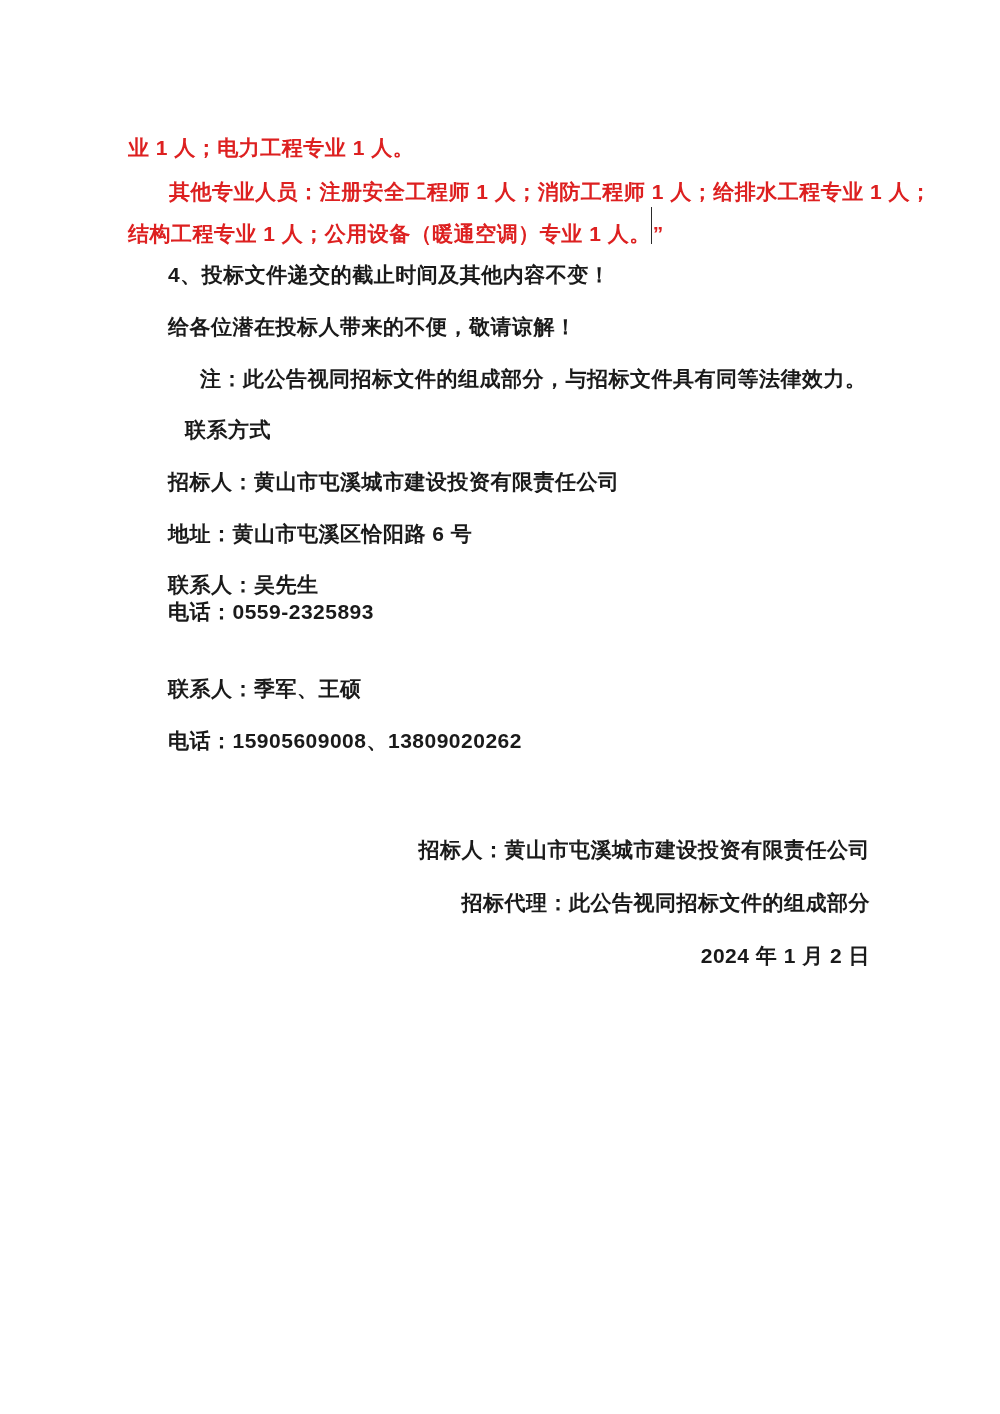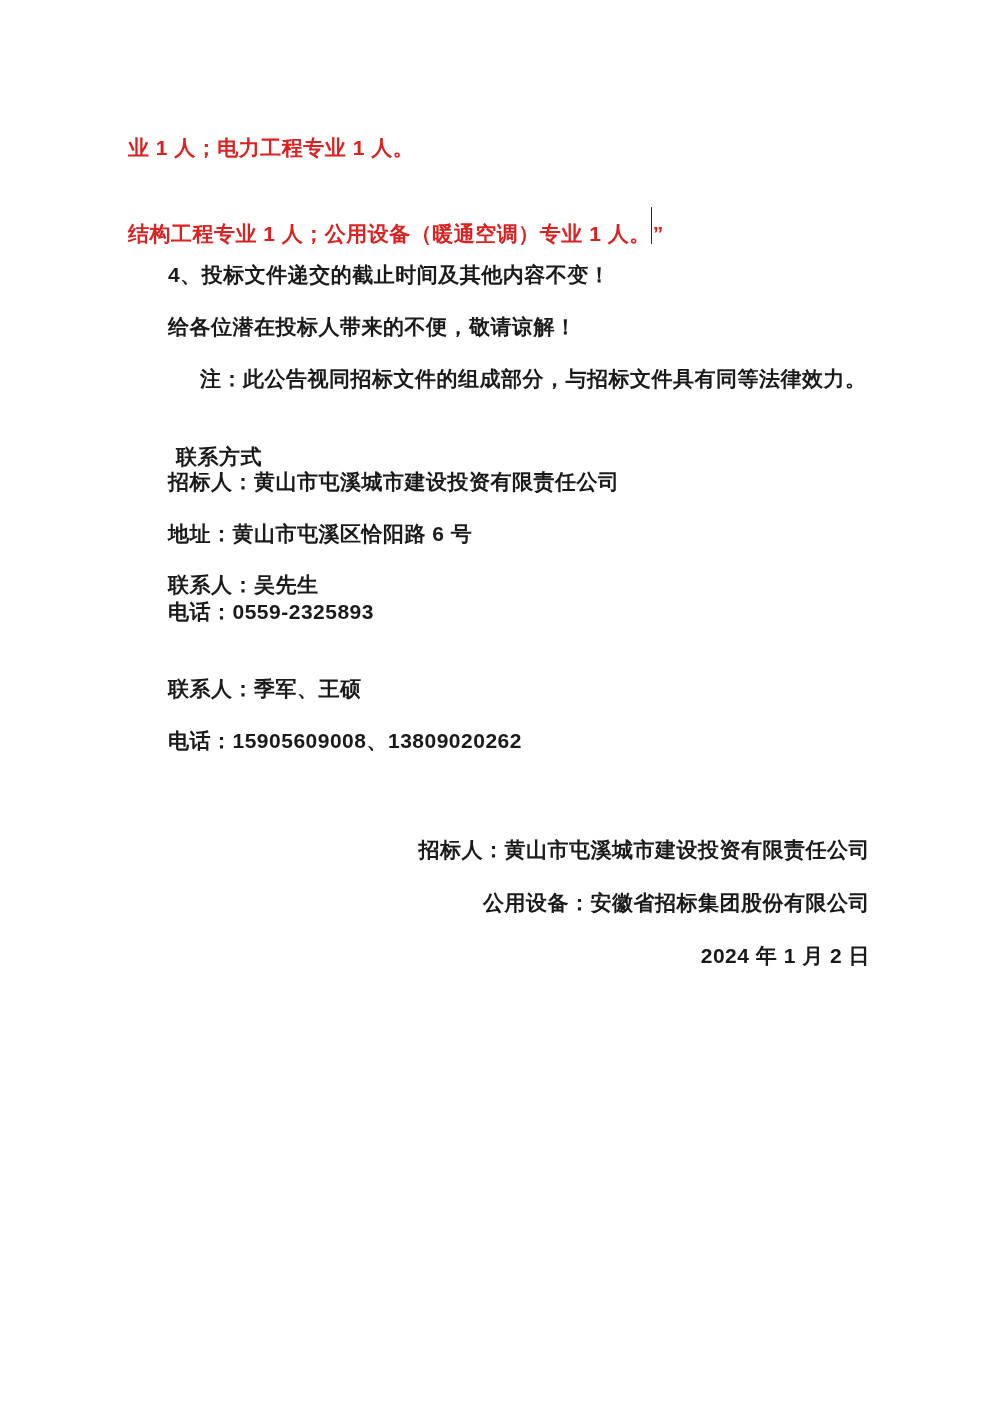--- a/index.html
+++ b/index.html
@@ -46,42 +46,43 @@
     background: #2a2a2a;
   }
 </style>
 </head>
 <body>
 
 <div class="page">
 
   <div class="line red" style="top:136px; left:128px;">业 1 人；电力工程专业 1 人。</div>
 
+  <div class="line red" style="top:180px; left:169px;">其他专业人员：注册安全工程师 1 人；消防工程师 1 人；给排水工程专业 1 人；</div>
 
   <div class="line red" style="top:222px; left:128px;text-align:center;"><span>结构工程专业 1 人；公用设备（暖通空调）专业 1 人。</span><span class="caret"></span><span>”</span></div>
 
   <div class="line" style="top:263px; left:168px;">4、投标文件递交的截止时间及其他内容不变！</div>
 
   <div class="line" style="top:315px; left:168px;">给各位潜在投标人带来的不便，敬请谅解！</div>
 
   <div class="line" style="top:367px; left:168px;margin-left:32px;">注：此公告视同招标文件的组成部分，与招标文件具有同等法律效力。</div>
 
-  <div class="line" style="top:418px; left:176px;margin-top:27px;">联系方式</div>
+  <div class="line" style="top:418px; left:185px;">联系方式</div>
 
   <div class="line" style="top:470px; left:168px;">招标人：黄山市屯溪城市建设投资有限责任公司</div>
 
   <div class="line" style="top:522px; left:168px;">地址：黄山市屯溪区恰阳路 6 号</div>
 
   <div class="line" style="top:573px; left:168px;">联系人：吴先生</div>
 
   <div class="line" style="top:600px; left:168px;">电话：0559-2325893</div>
 
   <div class="line" style="top:677px; left:168px;">联系人：季军、王硕</div>
 
   <div class="line" style="top:729px; left:168px;">电话：15905609008、13809020262</div>
 
   <div class="line sig" style="top:838px;">招标人：黄山市屯溪城市建设投资有限责任公司</div>
 
-  <div class="line sig" style="top:891px;">公用设备：安徽省招标集团股份有限公司</div>
+  <div class="line sig" style="top:891px;">招标代理：此公告视同招标文件的组成部分</div>
 
   <div class="line sig" style="top:944px;">2024 年 1 月 2 日</div>
 
 </div>
 
 </body></html>

